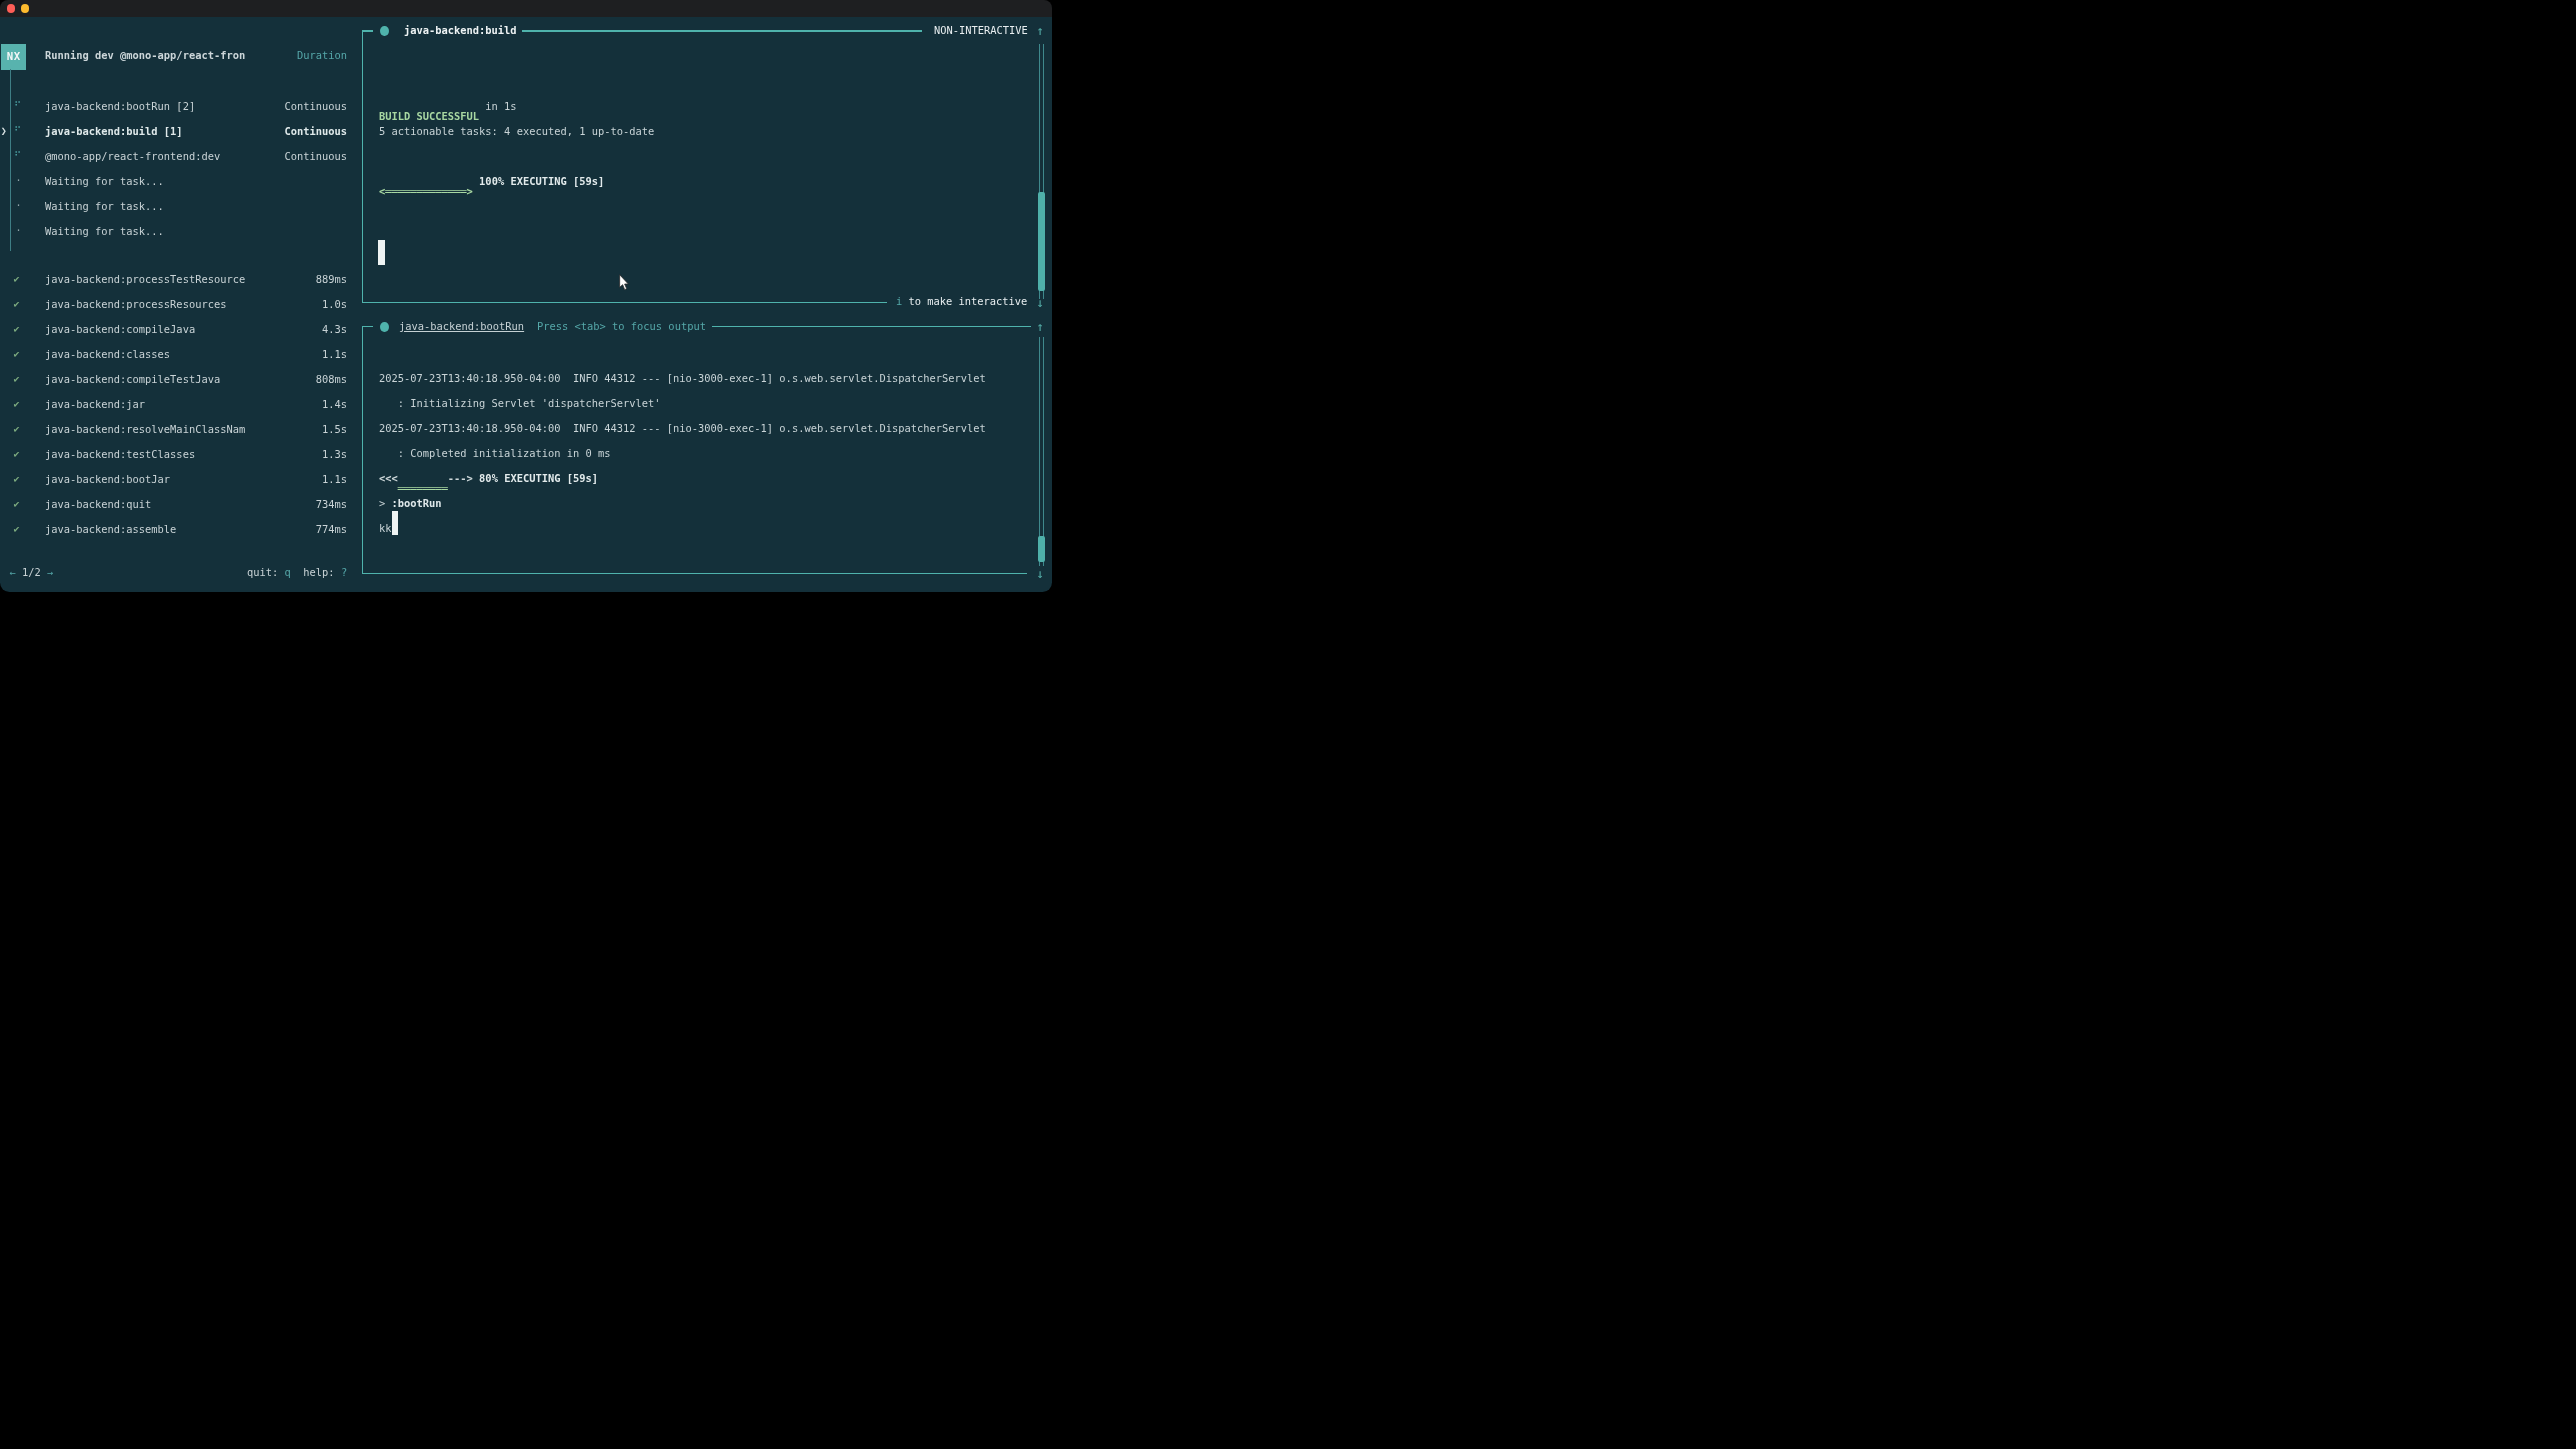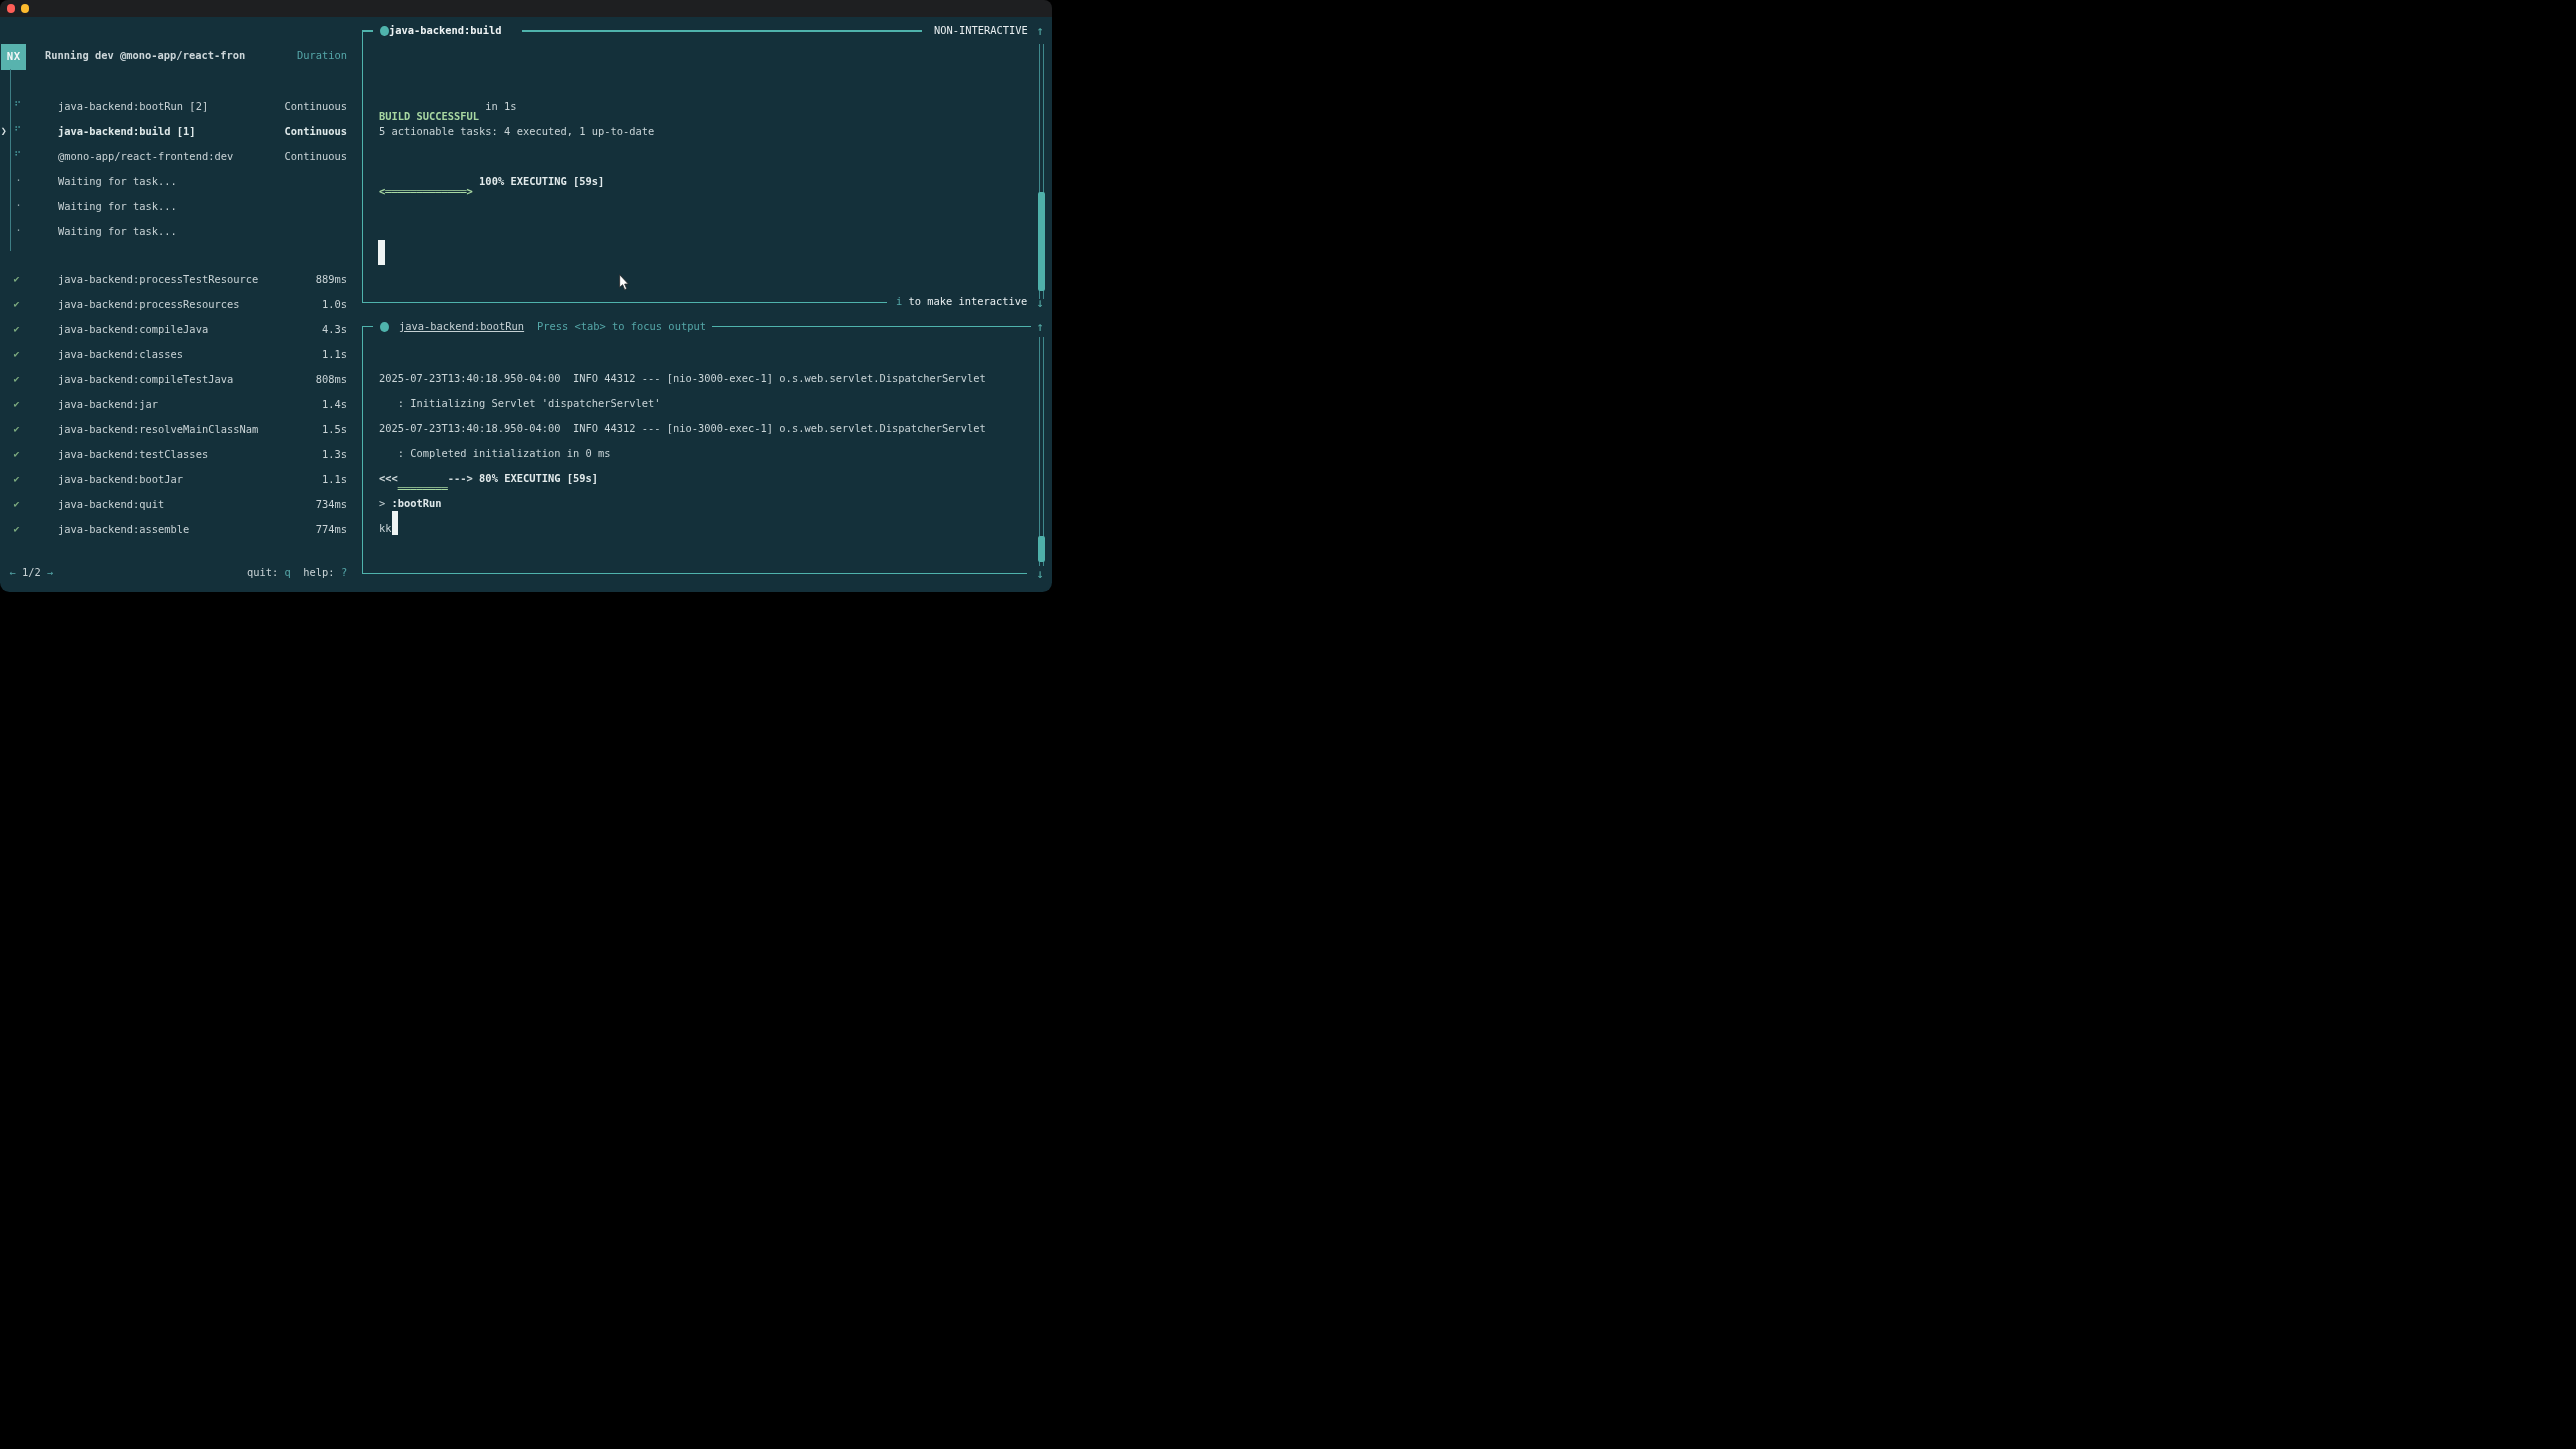--- a/index.html
+++ b/index.html
@@ -19,21 +19,21 @@
   .tree-line{position:absolute;left:10px;top:52px;width:1.3px;height:182px;background:#3e7e85;}
 
   .task-list{position:absolute;left:0;width:347px;}
   .running-list{top:76px;}
   .completed-list{top:249px;}
   .trow{position:relative;height:25px;display:flex;align-items:center;}
   .trow .caret{position:absolute;left:0.7px;color:#d6dfe1;font-size:10px;}
   .trow .ricon{position:absolute;left:14px;color:#4a9ea0;font-size:10px;}
   .trow .ricon.wait{color:#8fa3a8;left:15.4px;}
   .trow .ricon.check{color:#7eac80;left:13.4px;}
-  .trow .rname{margin-left:58px;white-space:pre;}
+  .trow .rname{margin-left:45px;white-space:pre;}
   .trow .rdur{margin-left:auto;white-space:pre;}
   .trow.selected .rname,.trow.selected .rdur{font-weight:bold;color:#dfe9ea;}
 
   .side-footer{position:absolute;left:0;top:549px;width:362px;height:16px;}
   .pager{position:absolute;left:9.4px;top:0;white-space:pre;}
   .pager .arr{color:#55a7a9;}
   .keys{position:absolute;left:247px;top:0;white-space:pre;}
   .keys .key{color:#55a7a9;}
 
   
@@ -175,21 +175,21 @@
     </div>
 
     <div class="side-footer">
       <span class="pager"><span class="arr">←</span><span> </span><span>1/2</span><span> </span><span class="arr">→</span></span>
       <span class="keys"><span>quit:</span><span> </span><span class="key">q</span><span>  </span><span>help:</span><span> </span><span class="key">?</span></span>
     </div>
 
     <div class="hline" style="left:362px;top:13.4px;width:10.7px;"></div>
     <div class="vline" style="left:362px;top:13.4px;height:273px;"></div>
     <div class="pane-dot" style="left:380px;top:9.4px;"></div>
-    <span class="ptitle p1-title" style="left:389px;top:6.7px;">java-backend:build</span>
+    <span class="ptitle p1-title" style="left:404px;top:6.7px;">java-backend:build</span>
     <div class="hline" style="left:522px;top:13.4px;width:400px;"></div>
     <span class="ptitle white-text" style="left:934px;top:6.7px;">NON-INTERACTIVE</span>
     <div class="sb-arrow" style="top:8px;">↑</div>
 
     <div class="pane-content" style="top:76px;width:657px;">
       <div class="prow">
           <span class="green">BUILD SUCCESSFUL</span>
           <span class="gray"> in 1s</span>
         </div>
       <div class="prow">

